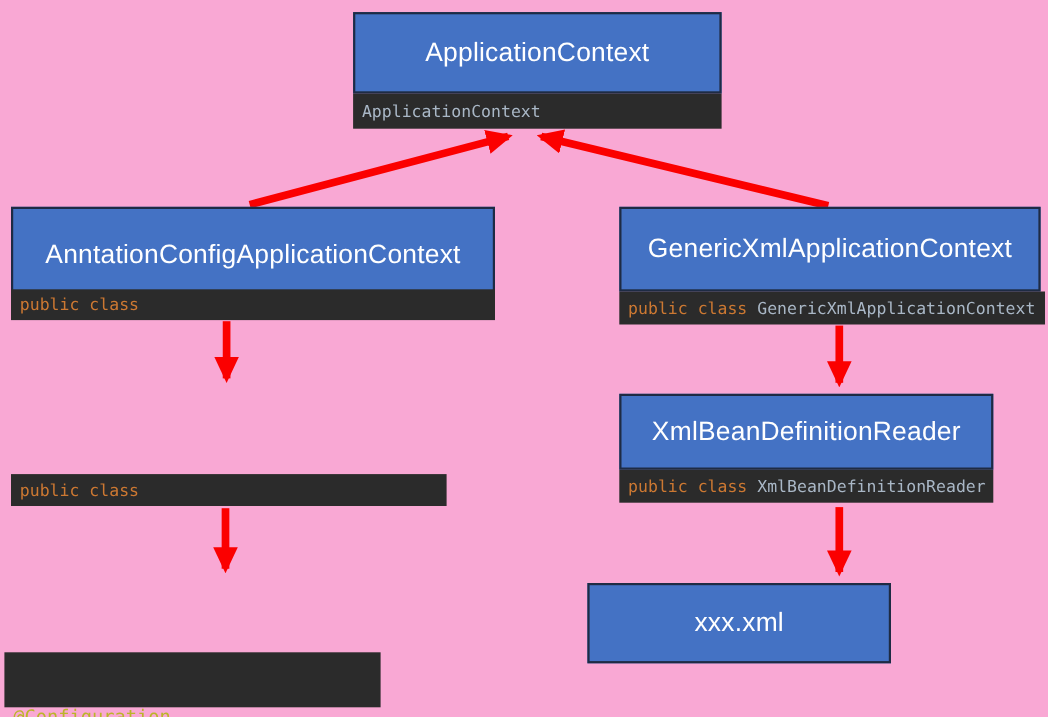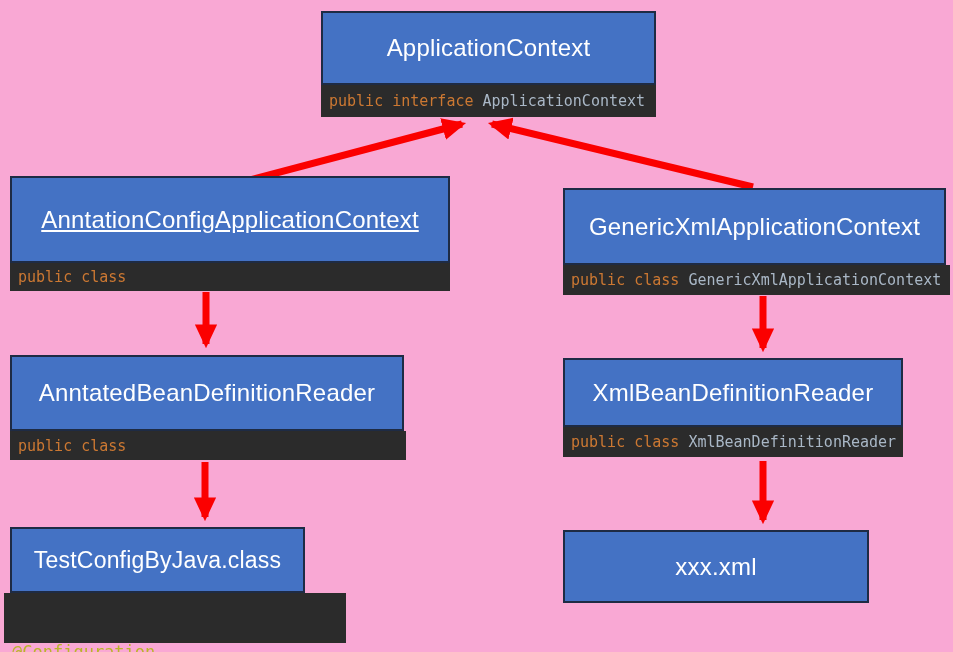--- a/index.html
+++ b/index.html
@@ -72,56 +72,50 @@
     <line x1="206" y1="292" x2="206" y2="344" stroke="#fb0000" stroke-width="7" marker-end="url(#ah)"></line>
     <line x1="205" y1="462" x2="205" y2="517" stroke="#fb0000" stroke-width="7" marker-end="url(#ah)"></line>
     <line x1="763" y1="296" x2="763" y2="348" stroke="#fb0000" stroke-width="7" marker-end="url(#ah)"></line>
     <line x1="763" y1="461" x2="763" y2="520" stroke="#fb0000" stroke-width="7" marker-end="url(#ah)"></line>
   </svg>
 
   <div class="box" style="left:321px; top:11px; width:335px; height:74px;">
     <span class="title">ApplicationContext</span>
   </div>
   <div class="codebar" style="left:321px; top:85px; width:335px; height:32px;">
-    <span class="kw">public interface </span><span class="idf">ApplicationContext</span>
+    <span class="idf">ApplicationContext</span>
   </div>
 
-  <div class="box" style="left:10px; top:176px; width:440px; height:87px;text-decoration:underline;">
+  <div class="box" style="left:10px; top:188px; width:440px; height:87px;">
     <span class="title">AnntationConfigApplicationContext</span>
   </div>
   <div class="codebar" style="left:10px; top:263px; width:440px; height:28px;">
     <span class="kw">public class </span>
   </div>
 
   <div class="box" style="left:563px; top:188px; width:383px; height:77px;">
     <span class="title">GenericXmlApplicationContext</span>
   </div>
   <div class="codebar" style="left:563px; top:265px; width:387px; height:30px;">
     <span class="kw">public class </span><span class="idf">GenericXmlApplicationContext</span>
   </div>
 
-  <div class="box" style="left:10px; top:355px; width:394px; height:76px;">
-    <span class="title">AnntatedBeanDefinitionReader</span>
-  </div>
   <div class="codebar" style="left:10px; top:431px; width:396px; height:29px;">
     <span class="kw">public class </span>
   </div>
 
   <div class="box" style="left:563px; top:358px; width:340px; height:69px;">
     <span class="title">XmlBeanDefinitionReader</span>
   </div>
   <div class="codebar" style="left:563px; top:427px; width:340px; height:30px;">
     <span class="kw">public class </span><span class="idf">XmlBeanDefinitionReader</span>
   </div>
 
-  <div class="box" style="left:10px; top:527px; width:295px; height:66px;">
-    <span class="title small">TestConfigByJava.class</span>
-  </div>
   <div class="codebar multiline" style="left:4px; top:593px; width:342px; height:50px;">
     <div><span class="ann">@Configuration</span></div>
     
   </div>
 
-  <div class="box" style="left:563px; top:530px; width:306px; height:73px;">
+  <div class="box" style="left:534px; top:530px; width:276px; height:73px;">
     <span class="title">xxx.xml</span>
   </div>
 
 </div>
 
 </body></html>

